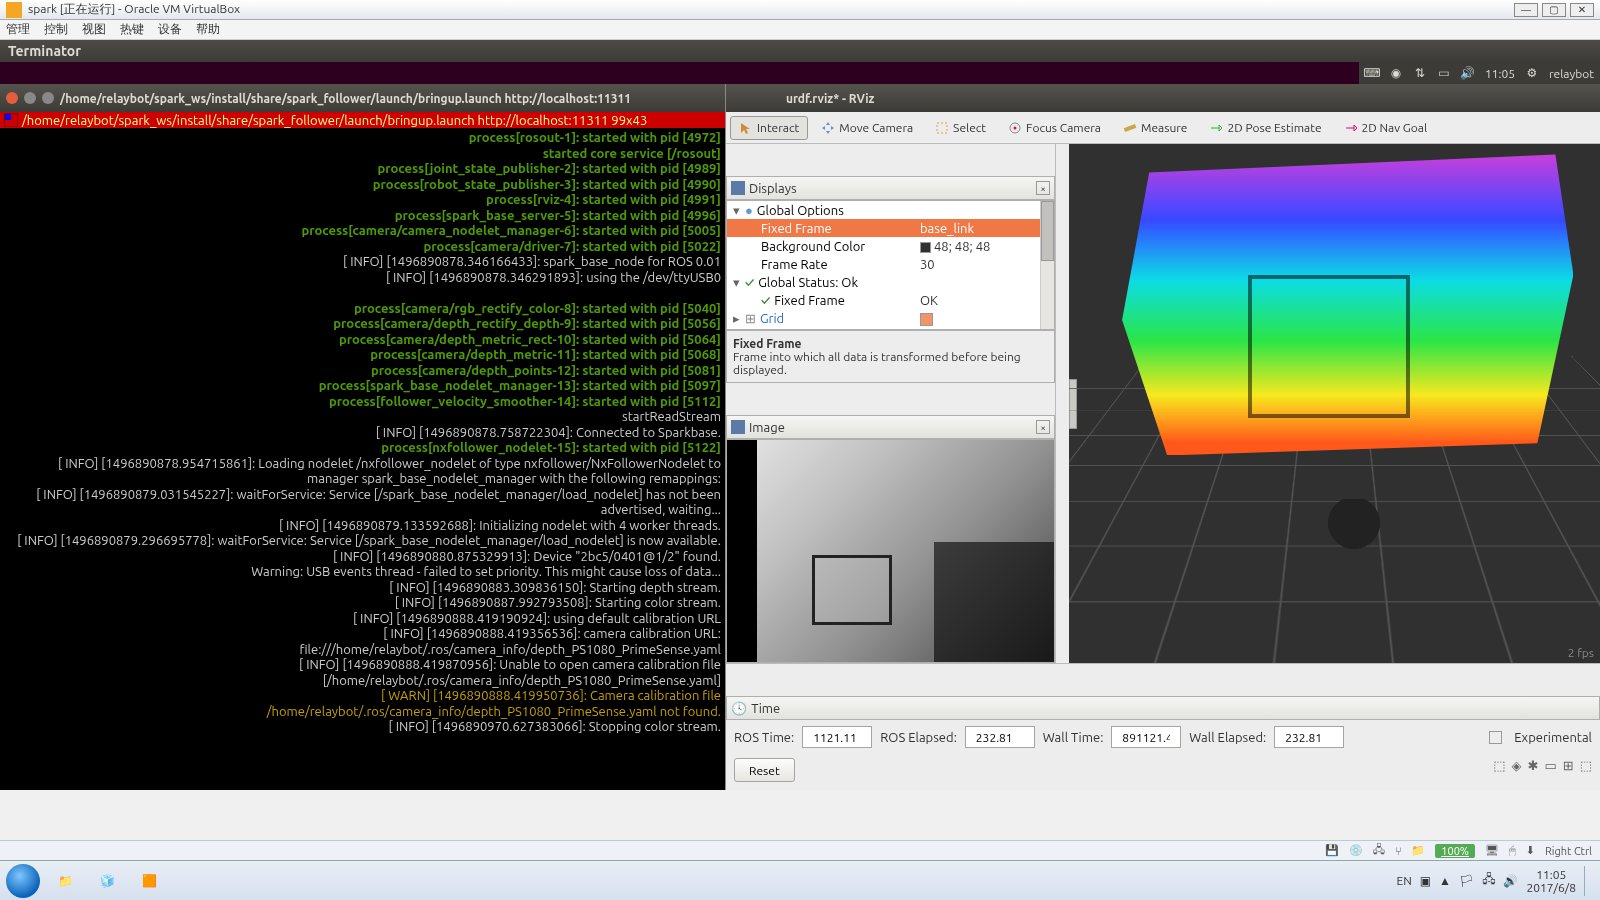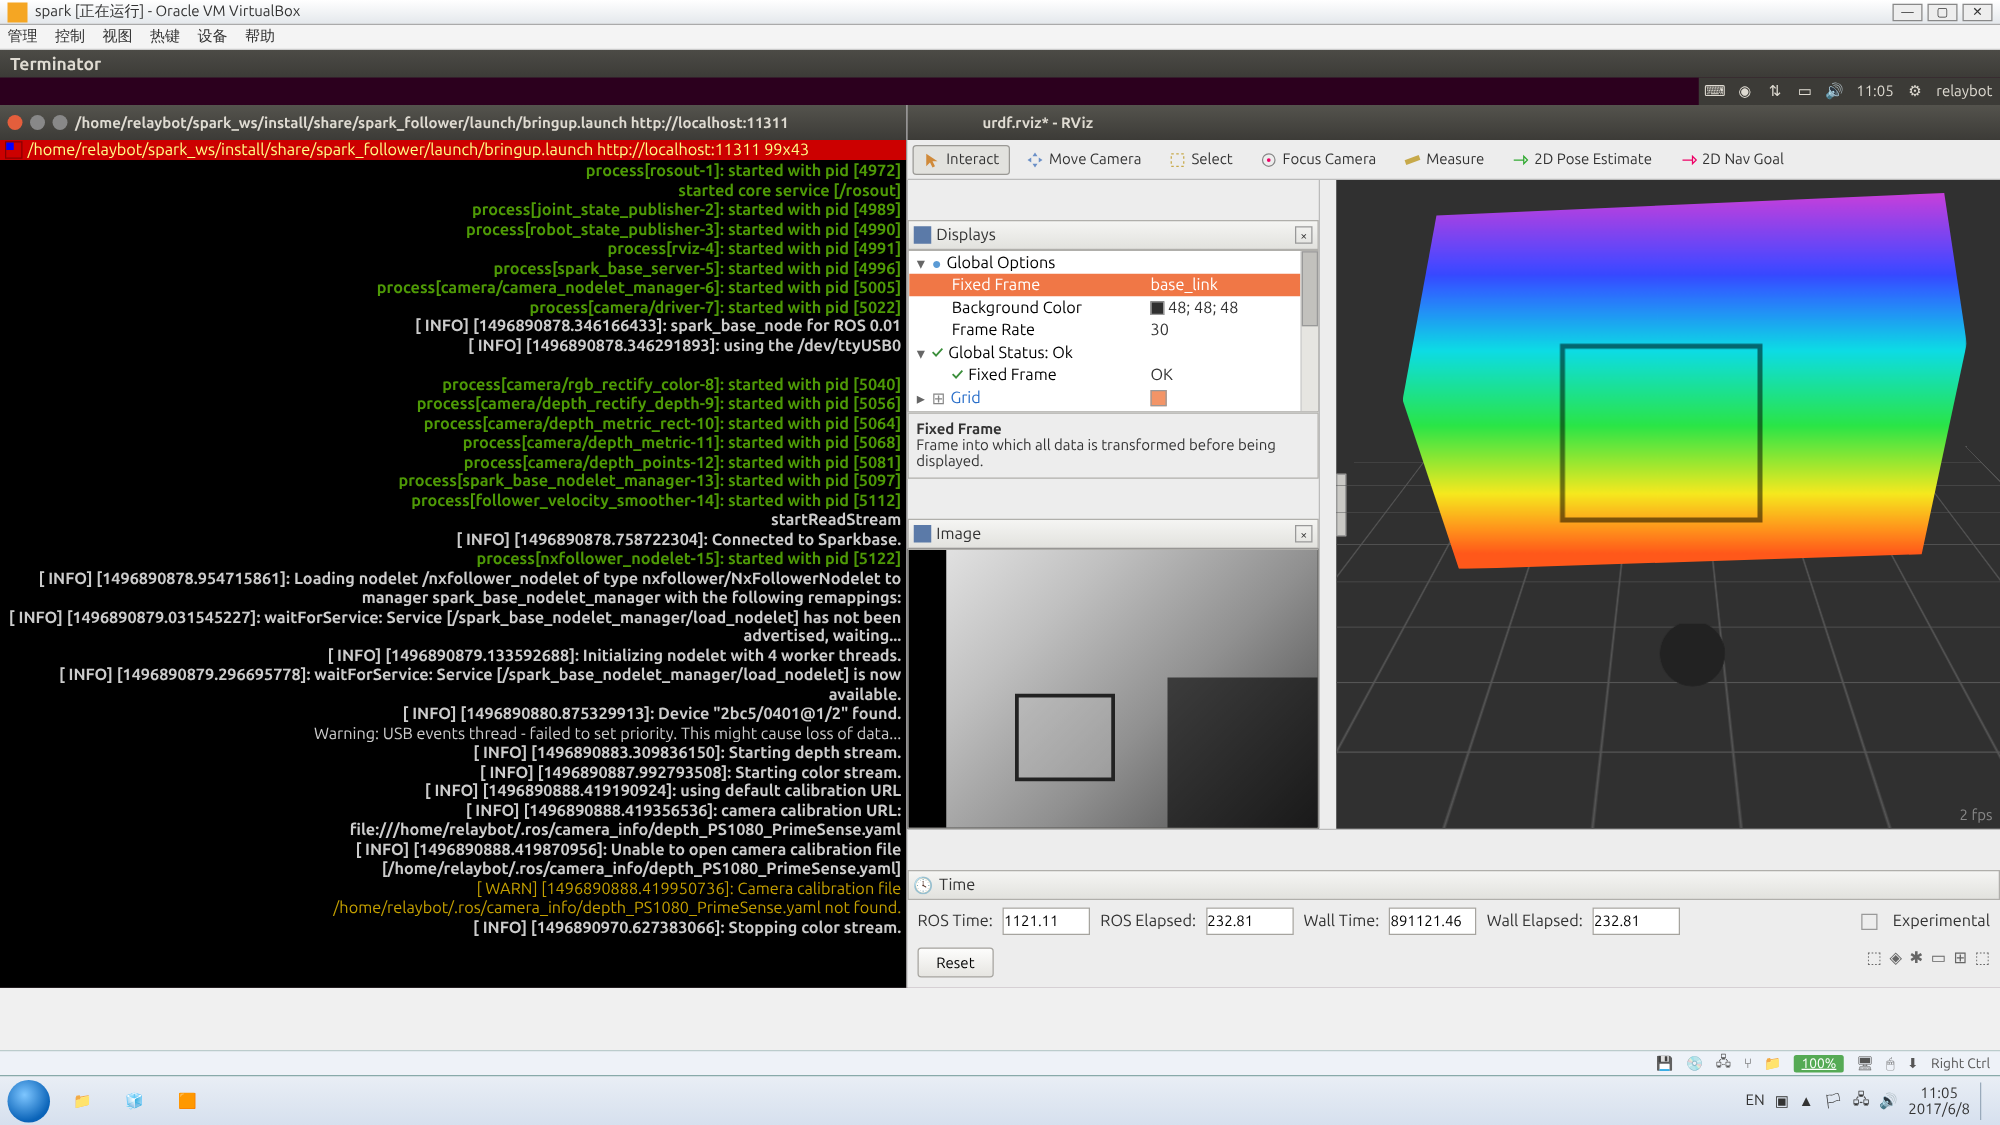--- a/index.html
+++ b/index.html
@@ -23,21 +23,21 @@
 
 .term-win { width:725px; height:100%; display:flex; flex-direction:column; background:#000;text-align:right; }
 .term-head { height:28px; background:linear-gradient(#54534d,#3c3b37); display:flex; align-items:center; padding:0 6px; color:#dfdbd2; font-size:12px; }
 .term-head .circ { width:12px; height:12px; border-radius:50%; margin-right:6px; }
 .term-head .close{background:#e45e3c;} .term-head .min{background:#888;} .term-head .max{background:#888;}
 .term-tab { background:#c00; color:#fff; font-family:"Ubuntu Mono",monospace; font-size:13px; padding:1px 4px; display:flex; }
 .term-tab .sq { width:14px; height:14px; background:#c00; border:1px solid #800; margin-right:4px; position:relative; }
 .term-tab .sq::before{content:"";position:absolute;left:0;top:0;width:6px;height:6px;background:#00f;}
 .term-body { flex:1; background:#000; color:#0f0; font-family:"Ubuntu Mono","Courier New",monospace; font-size:13px; line-height:15.5px; padding:2px 4px; white-space:pre-wrap; overflow:hidden; }
 .term-body .b { font-weight:bold; color:#4e9a06; }
-.term-body .w { color:#ccc;font-weight:bold; }
+.term-body .w { color:#ccc; }
 .term-body .y { color:#c4a000; font-weight:normal;}
 .term-body .warnline { color:#ccc;}
 
 
 .rviz-win { flex:1; display:flex; flex-direction:column; background:#ededed; border-left:1px solid #888; }
 .rviz-head { height:28px; background:linear-gradient(#54534d,#3c3b37); display:flex; align-items:center; padding:0 6px; color:#dfdbd2; font-size:12px; }
 .rviz-head .circ { width:12px; height:12px; border-radius:50%; margin-right:6px; }
 .rviz-tools { height:32px; background:#ededed; border-bottom:1px solid #bbb; display:flex; align-items:center; padding:0 4px; gap:4px; }
 .rviz-tools .tb { height:24px; padding:0 8px; display:flex; align-items:center; gap:4px; border:1px solid transparent; border-radius:3px; font-size:12px; color:#333; }
 .rviz-tools .tb.active { border:1px solid #9a9995; background:#e2e2de; }
@@ -75,21 +75,21 @@
  repeating-linear-gradient(90deg,transparent 0 58px,#555 58px 59px);
  transform:perspective(700px) rotateX(58deg) scale(1.6);transform-origin:center 78%;}
 .pcloud{position:absolute;left:10%;top:2%;width:85%;height:58%;background:linear-gradient(180deg,#c542d6 0%,#3a4cff 22%,#12d8e0 42%,#2ee04a 62%,#f0e423 80%,#ff5a1f 96%);clip-path:polygon(6% 6%,96% 0%,100% 40%,92% 96%,10% 100%,0% 55%);filter:contrast(1.05);}
 .pcloud::after{content:"";position:absolute;left:28%;top:40%;width:34%;height:45%;border:4px solid rgba(0,0,0,.5);}
 .robot{position:absolute;left:48%;bottom:20%;width:60px;height:60px;background:radial-gradient(circle at 50% 40%,#222 0 55%,transparent 56%);}
 .fps{position:absolute;right:6px;bottom:4px;color:#888;font-size:12px;}
 .lhandle{position:absolute;left:0;top:50%;width:8px;height:50px;background:#c9c8c4;border:1px solid #999;transform:translateY(-50%);} 
 
 .time-pnl { border-top:1px solid #bbb; background:#ededed; }
 .time-body { display:flex; align-items:center; padding:6px 8px; gap:8px; font-size:13px; color:#333; }
-.time-body input { width:70px; height:22px; border:1px solid #a6a49f; background:#fff; padding:0 0; font-size:12px; }
+.time-body input { width:70px; height:22px; border:1px solid #a6a49f; background:#fff; padding:0 10px; font-size:12px; }
 .time-foot { display:flex; align-items:flex-start; padding:4px 8px 8px; gap:8px;}
 .time-foot button { height:24px; padding:0 14px; border:1px solid #a6a49f; border-radius:3px; background:linear-gradient(#fdfdfc,#e6e5e1); font-size:12px;}
 .time-foot .gap{flex:1;}
 .sysicons{display:flex;gap:6px;color:#666;font-size:13px;}
 
 
 .win-taskbar { height:40px; background:linear-gradient(#e9eef5,#d6e0ee); border-top:1px solid #8aa; display:flex; align-items:center; padding:0 6px; position:absolute; bottom:0; left:0; right:0;}
 .win-taskbar .orb { width:34px; height:34px; border-radius:50%; background:radial-gradient(circle at 40% 35%,#7ec6ff,#0a63b8 70%); margin-right:6px;}
 .win-taskbar .tb-ic { width:40px; height:30px; border:1px solid transparent; border-radius:3px; display:flex; align-items:center; justify-content:center; margin-right:2px;}
 .win-taskbar .spacer{flex:1;}

